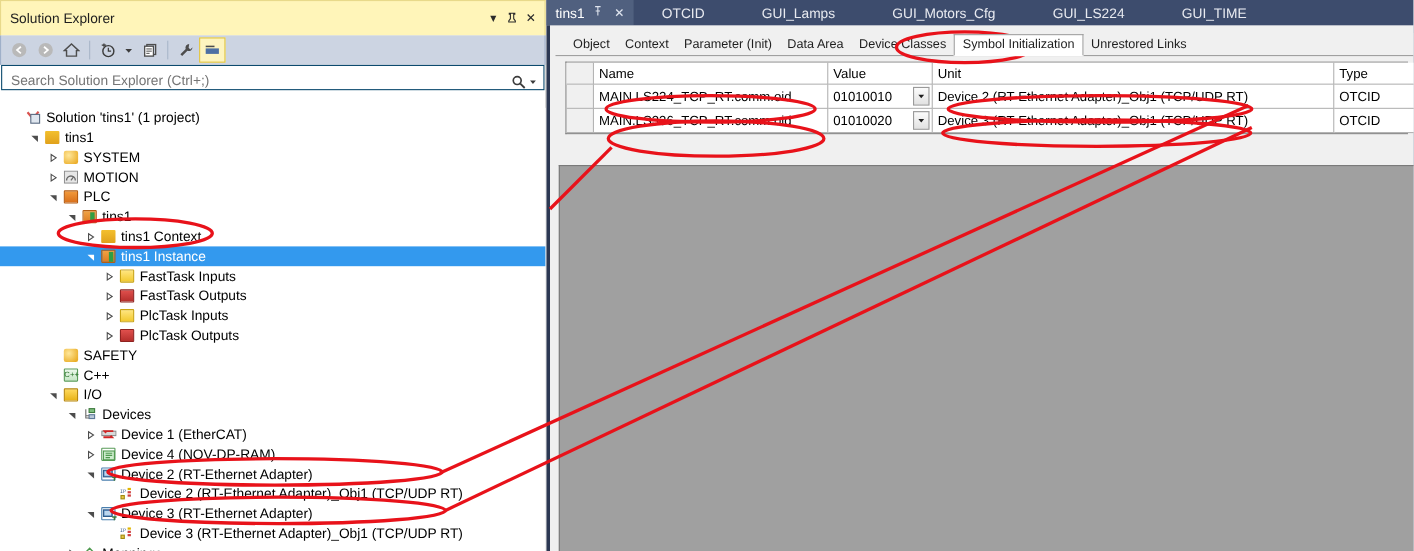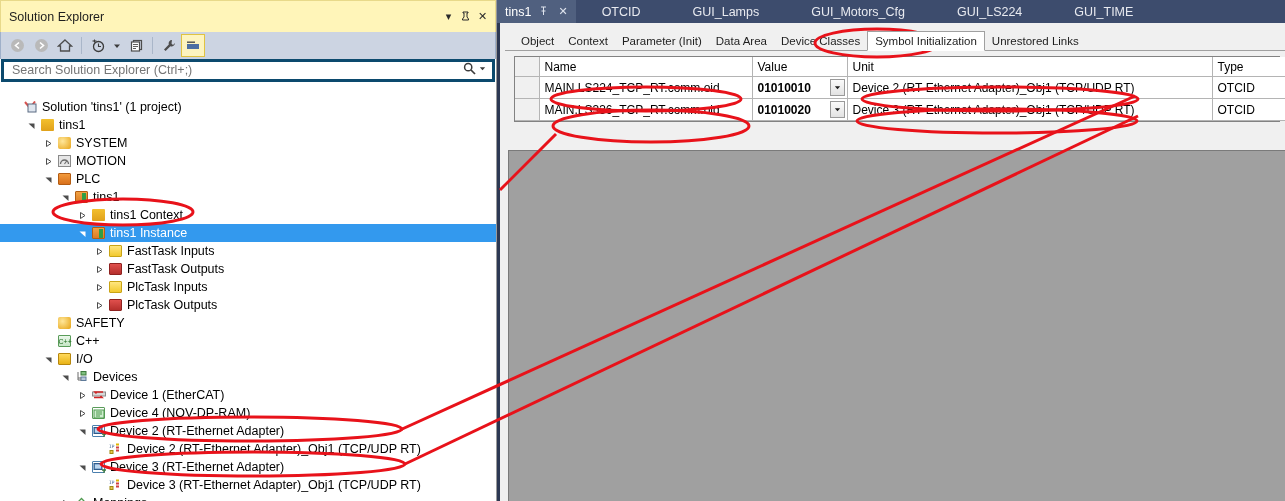--- a/index.html
+++ b/index.html
@@ -55,23 +55,23 @@
   .tb-btn.small { width: 14px; }
   .tb-sep { width: 1px; height: 17px; background: #a9b6c9; margin: 0 4px; }
   .tb-btn.active {
     background: #fdf4bf;
     border: 1px solid #e0c341;
   }
 
   .se-search {
     height: 23px;
     background: #ffffff;
-    border: 3px solid #0c4a6e;
+    border: 1px solid #0c4a6e;
     margin: 0 1px;
-    display: flex; align-items: flex-start;
+    display: flex; align-items: flex-end;
     padding: 0 6px;
   }
   .se-search input {
     flex: 1; border: none; outline: none;
     font-family: "Liberation Sans", sans-serif;
     font-size: 12.5px; color: #636363;
     background: transparent;
   }
   .se-search .srch-icons { display: flex; align-items: center; gap: 3px; color: #3c3c3c; }
 
@@ -203,21 +203,21 @@
     height: 22px; color: #000; background: #ffffff;
     overflow: hidden; white-space: nowrap;
     font-family: "Liberation Sans", sans-serif;
   }
   .col-sel { width: 24px; background: #f0f0f0 !important; }
   th.col-sel { background: #f0f0f0 !important; }
   .col-name { width: 213px; }
   .col-value { width: 95px; }
   .col-unit { width: 365px; }
   .col-type { width: 100px; border-right: none !important; }
-  .cell-value-wrap { display: flex; align-items: center; justify-content: space-between; padding-right: 2px; font-weight: bold; }
+  .cell-value-wrap { display: flex; align-items: center; justify-content: space-between; padding-right: 2px; }
   .dd-btn {
     width: 15px; height: 17px;
     background: linear-gradient(#fbfbfb,#e2e2e2);
     border: 1px solid #9a9a9a;
     display: flex; align-items: center; justify-content: center;
     font-size: 7px; color: #1e1e1e; cursor: default;
   }
 
   .gray-panel {
     position: absolute; left: 8px; top: 127px;

